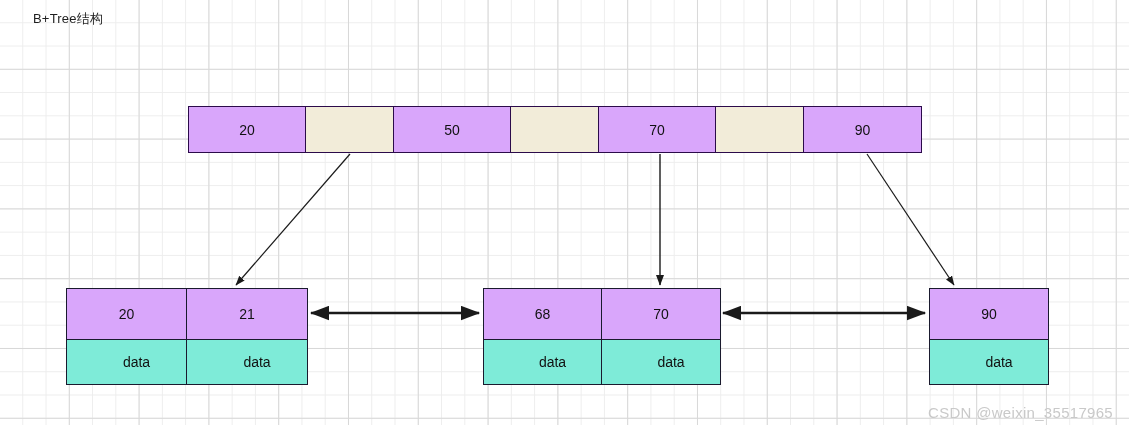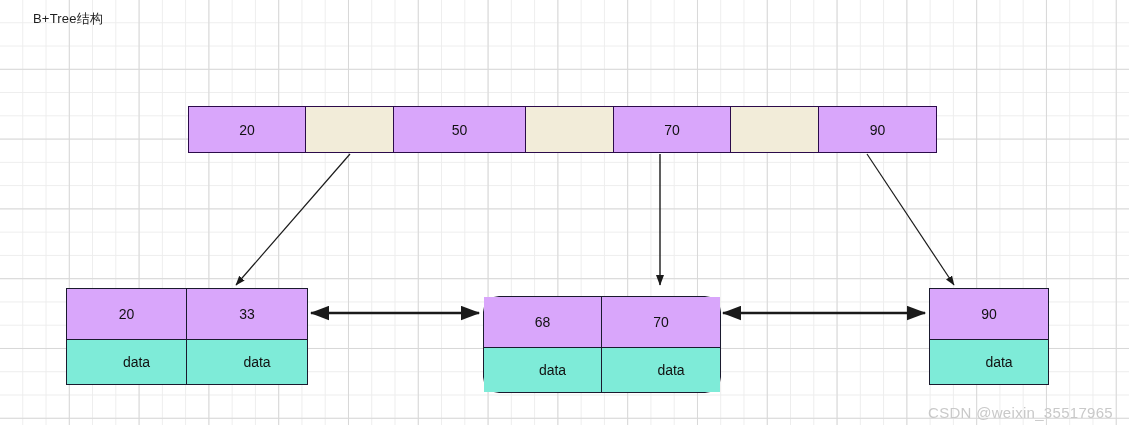--- a/index.html
+++ b/index.html
@@ -114,39 +114,39 @@
 </head>
 <body>
 
 <div id="canvas">
 
   <div class="diagram-title">B+Tree结构</div>
 
   <div class="node" id="root-node">
     <div class="cell key" style="width:117px">20</div>
     <div class="cell spacer" style="width:88px"></div>
-    <div class="cell key" style="width:132px">50</div>
+    <div class="cell key" style="width:117px">50</div>
     <div class="cell spacer" style="width:88px"></div>
     <div class="cell key" style="width:117px">70</div>
     <div class="cell spacer" style="width:88px"></div>
     <div class="cell key" style="width:117px">90</div>
   </div>
 
   <div class="leaf" style="left:66px; top:288px;">
     <div class="leaf-row keys">
       <div class="leaf-cell" style="width:120px">20</div>
-      <div class="leaf-cell" style="width:120px">33</div>
+      <div class="leaf-cell" style="width:120px">21</div>
     </div>
     <div class="leaf-row datas">
       <div class="leaf-cell" style="width:120px">data</div>
       <div class="leaf-cell" style="width:120px">data</div>
     </div>
   </div>
 
-  <div class="leaf" style="left:483px; top:296px;border-radius:16px;">
+  <div class="leaf" style="left:483px; top:288px;">
     <div class="leaf-row keys">
       <div class="leaf-cell" style="width:118px">68</div>
       <div class="leaf-cell" style="width:118px">70</div>
     </div>
     <div class="leaf-row datas">
       <div class="leaf-cell" style="width:118px">data</div>
       <div class="leaf-cell" style="width:118px">data</div>
     </div>
   </div>
 

